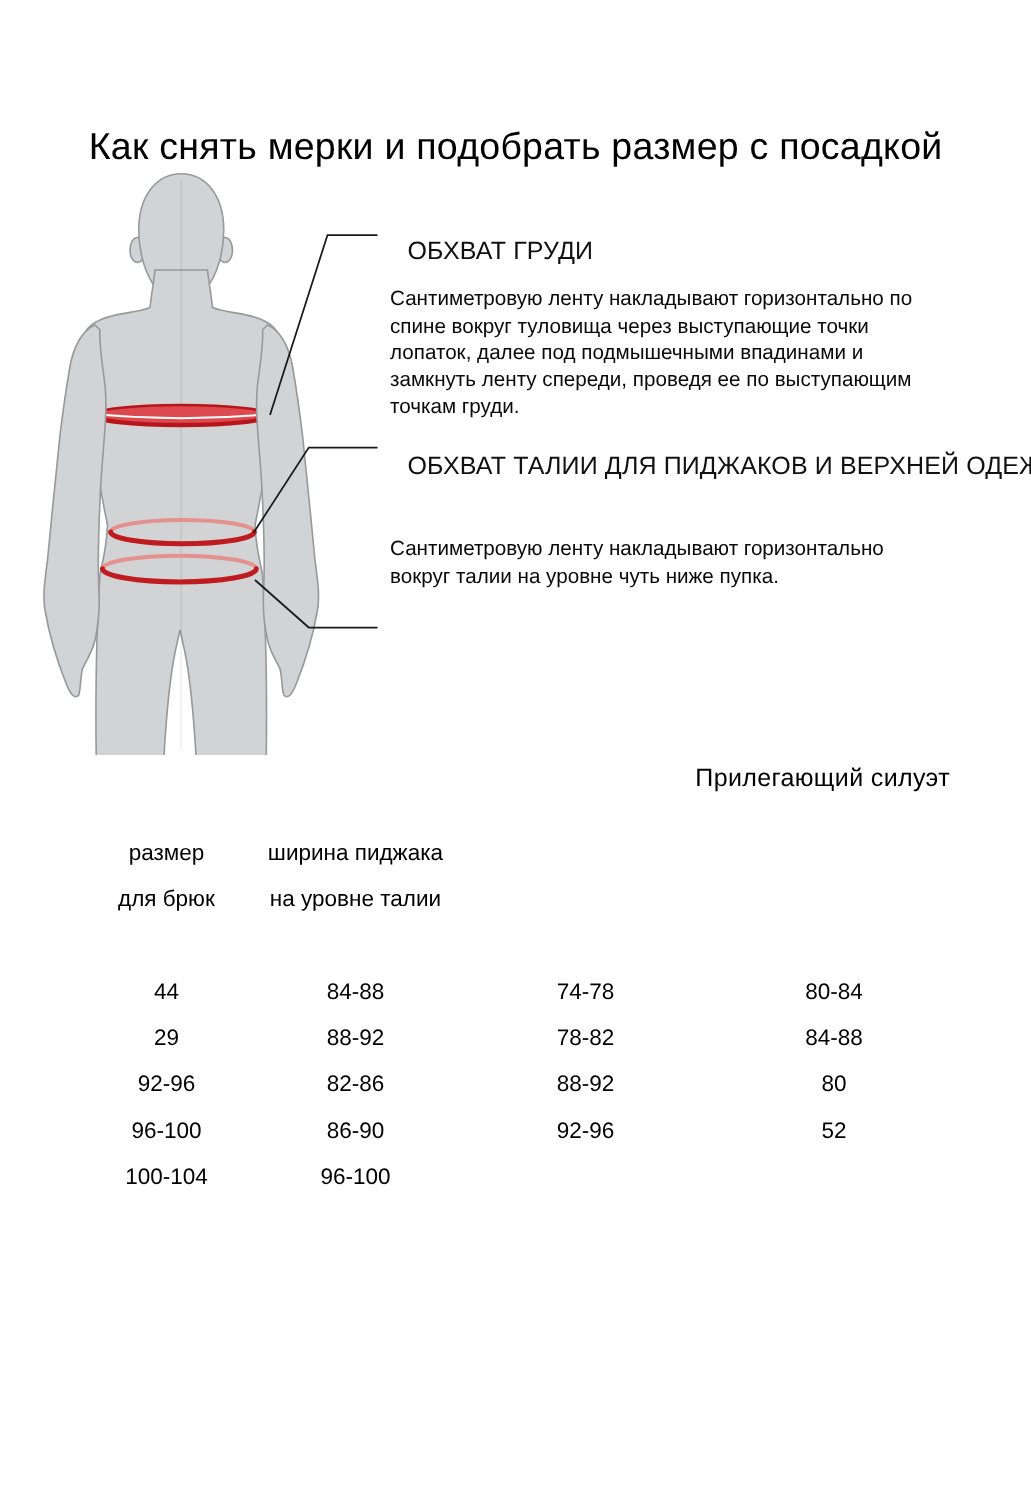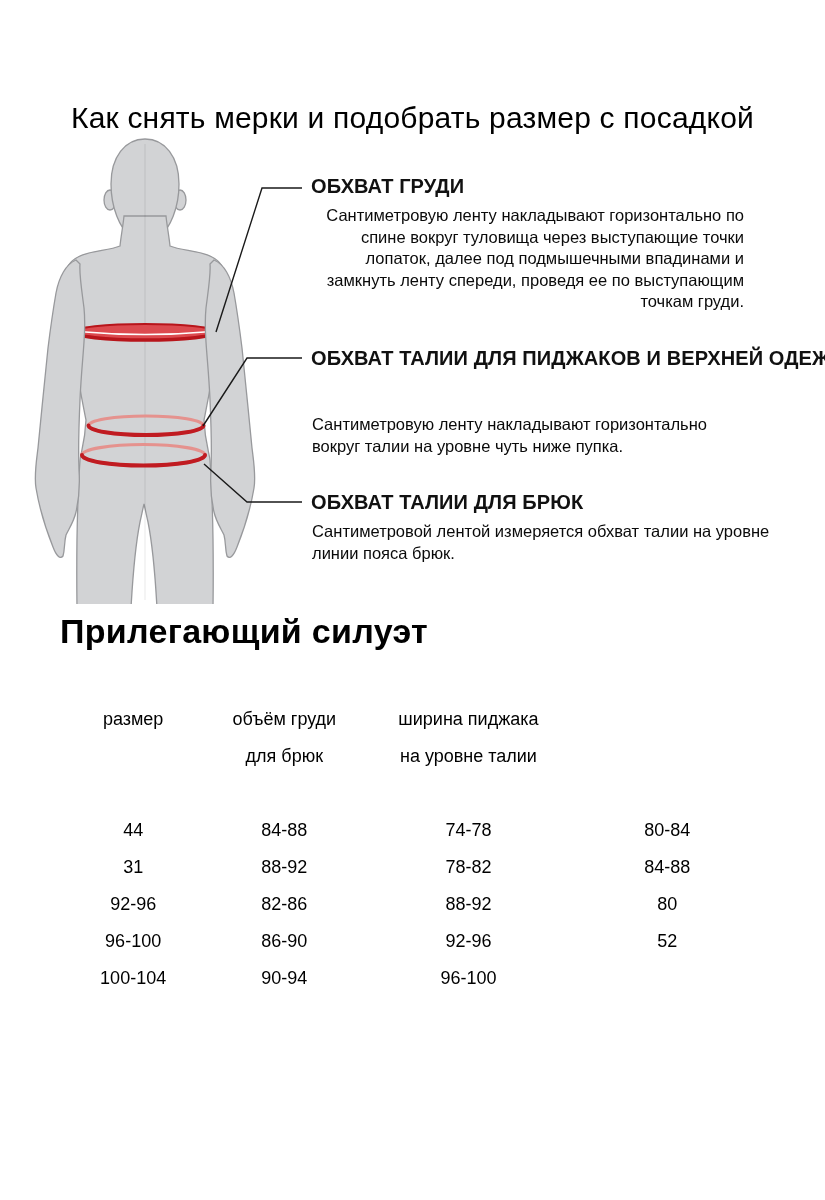--- a/index.html
+++ b/index.html
@@ -10,44 +10,43 @@
   }
   .main-title {
     position:absolute; top:80px; left:0; width:825px;
     font-size:30px; font-weight:400; text-align:center; letter-spacing:0.2px;
     line-height:36px;
   }
   .figure-svg { position:absolute; left:0; top:130px; }
 
   .annotation { position:absolute; }
   .annotation h2 {
-    margin:1px; font-size:20px; font-weight:700; letter-spacing:0.1px;
+    margin:16px; font-size:20px; font-weight:400; letter-spacing:0.1px;
     line-height:23px; white-space:nowrap; color:#111;
   }
   .annotation p {
     margin:7px 0 0 2px; font-size:16.5px; line-height:21.5px; color:#0a0a0a;
   }
   .ann-chest    { left:310px; top:174px; }
-  .ann-chest p  { width:432px;text-align:right; }
+  .ann-chest p  { width:432px; }
   .ann-jackets  { left:310px; top:346px; }
   .ann-jackets p{ width:402px;margin-top:44px; }
   .ann-trousers { left:310px; top:490px; }
   .ann-trousers p{ width:480px; }
 
   .table-title {
     position:absolute; top:612px; left:60px; width:700px;
-    font-size:34px; font-weight:700; text-align:left; letter-spacing:0.3px;
+    font-size:20px; font-weight:400; text-align:right; letter-spacing:0.3px;
   }
   .size-table {
     position:absolute; left:60px; top:664px; width:700px;
     display:grid;
     grid-template-columns:20.9% 22.3% 30.3% 26.5%;
     grid-auto-rows:37px;
     font-size:18px;
-    margin-top:37px;
   }
   .size-table .cell {
     display:flex; align-items:center; justify-content:center;
     text-align:center;
   }
   .size-table .spacer { grid-column:1 / span 4; height:6px; }
 
   .sil      { fill:var(--silhouette-fill); stroke:var(--silhouette-outline); stroke-width:1.3px; }
   .ring-back{ fill:none; stroke:var(--band-pink); stroke-width:3.2px; }
   .ring-front{ fill:none; stroke:var(--band-dark-red); stroke-width:4px; stroke-linecap:round; }
@@ -123,58 +122,52 @@
   <div class="annotation ann-chest">
     <h2>ОБХВАТ ГРУДИ</h2>
     <p>Сантиметровую ленту накладывают горизонтально по спине вокруг туловища через выступающие точки лопаток, далее под подмышечными впадинами и замкнуть ленту спереди, проведя ее по выступающим точкам груди.</p>
   </div>
 
   <div class="annotation ann-jackets">
     <h2>ОБХВАТ ТАЛИИ ДЛЯ ПИДЖАКОВ И ВЕРХНЕЙ ОДЕЖДЫ</h2>
     <p>Сантиметровую ленту накладывают горизонтально вокруг талии на уровне чуть ниже пупка.</p>
   </div>
 
-  <div class="annotation ann-trousers">
-    <h2>ОБХВАТ ТАЛИИ ДЛЯ БРЮК</h2>
-    <p>Сантиметровой лентой измеряется обхват талии на уровне линии пояса брюк.</p>
-  </div>
 
   <div class="table-title">Прилегающий силуэт</div>
 
   <div class="size-table">
 
     <div class="cell">размер</div>
-    <div class="cell">объём груди</div>
     <div class="cell">ширина пиджака</div>
 
     <div class="cell"></div>
     <div class="cell"></div>
     <div class="cell">для брюк</div>
     <div class="cell">на уровне талии</div>
 
     <div class="spacer"></div>
 
     <div class="cell">44</div>
     <div class="cell">84-88</div>
     <div class="cell">74-78</div>
     <div class="cell">80-84</div>
 
-    <div class="cell">31</div>
+    <div class="cell">29</div>
     <div class="cell">88-92</div>
     <div class="cell">78-82</div>
     <div class="cell">84-88</div>
 
     <div class="cell">92-96</div>
     <div class="cell">82-86</div>
     <div class="cell">88-92</div>
 
     <div class="cell">80</div>
     <div class="cell">96-100</div>
     <div class="cell">86-90</div>
     <div class="cell">92-96</div>
 
     <div class="cell">52</div>
     <div class="cell">100-104</div>
-    <div class="cell">90-94</div>
     <div class="cell">96-100</div>
   </div>
 
 </div>
 
 </body></html>

